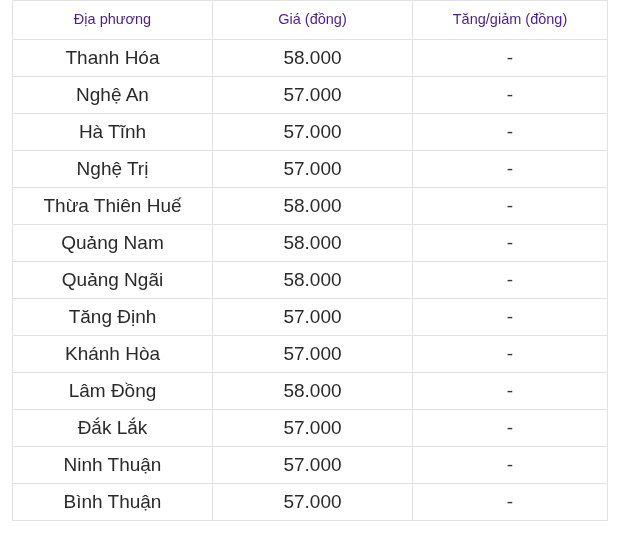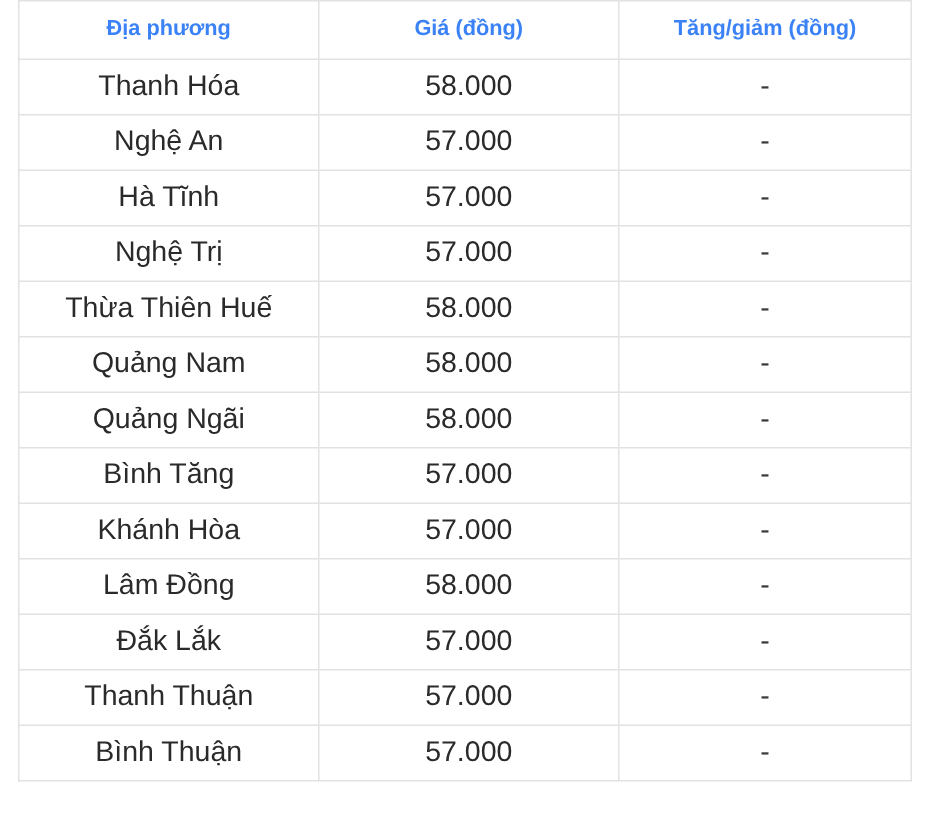--- a/index.html
+++ b/index.html
@@ -31,22 +31,22 @@
   table.price-table td {
     border: 1px solid #e2e2e2;
     text-align: center;
     vertical-align: middle;
     font-size: 19px;
     line-height: 1.2;
     height: 36px;
     padding: 0 4px;
   }
   table.price-table th {
-    font-weight: bold;
-    color: #3b82f6;
+    font-weight: normal;
+    color: #4c1d95;
     height: 38px;
     font-size: 14.5px;
   }
   table.price-table td {
     font-weight: normal;
     color: #2a2a2a;
   }
   table.price-table td.change {
     color: #3a3a3a;
   }
@@ -98,41 +98,41 @@
         <td>Quảng Nam</td>
         <td>58.000</td>
         <td class="change">-</td>
       </tr>
       <tr>
         <td>Quảng Ngãi</td>
         <td>58.000</td>
         <td class="change">-</td>
       </tr>
       <tr>
-        <td>Bình Tăng</td>
+        <td>Tăng Định</td>
         <td>57.000</td>
         <td class="change">-</td>
       </tr>
       <tr>
         <td>Khánh Hòa</td>
         <td>57.000</td>
         <td class="change">-</td>
       </tr>
       <tr>
         <td>Lâm Đồng</td>
         <td>58.000</td>
         <td class="change">-</td>
       </tr>
       <tr>
         <td>Đắk Lắk</td>
         <td>57.000</td>
         <td class="change">-</td>
       </tr>
       <tr>
-        <td>Thanh Thuận</td>
+        <td>Ninh Thuận</td>
         <td>57.000</td>
         <td class="change">-</td>
       </tr>
       <tr>
         <td>Bình Thuận</td>
         <td>57.000</td>
         <td class="change">-</td>
       </tr>
     </tbody>
   </table>

